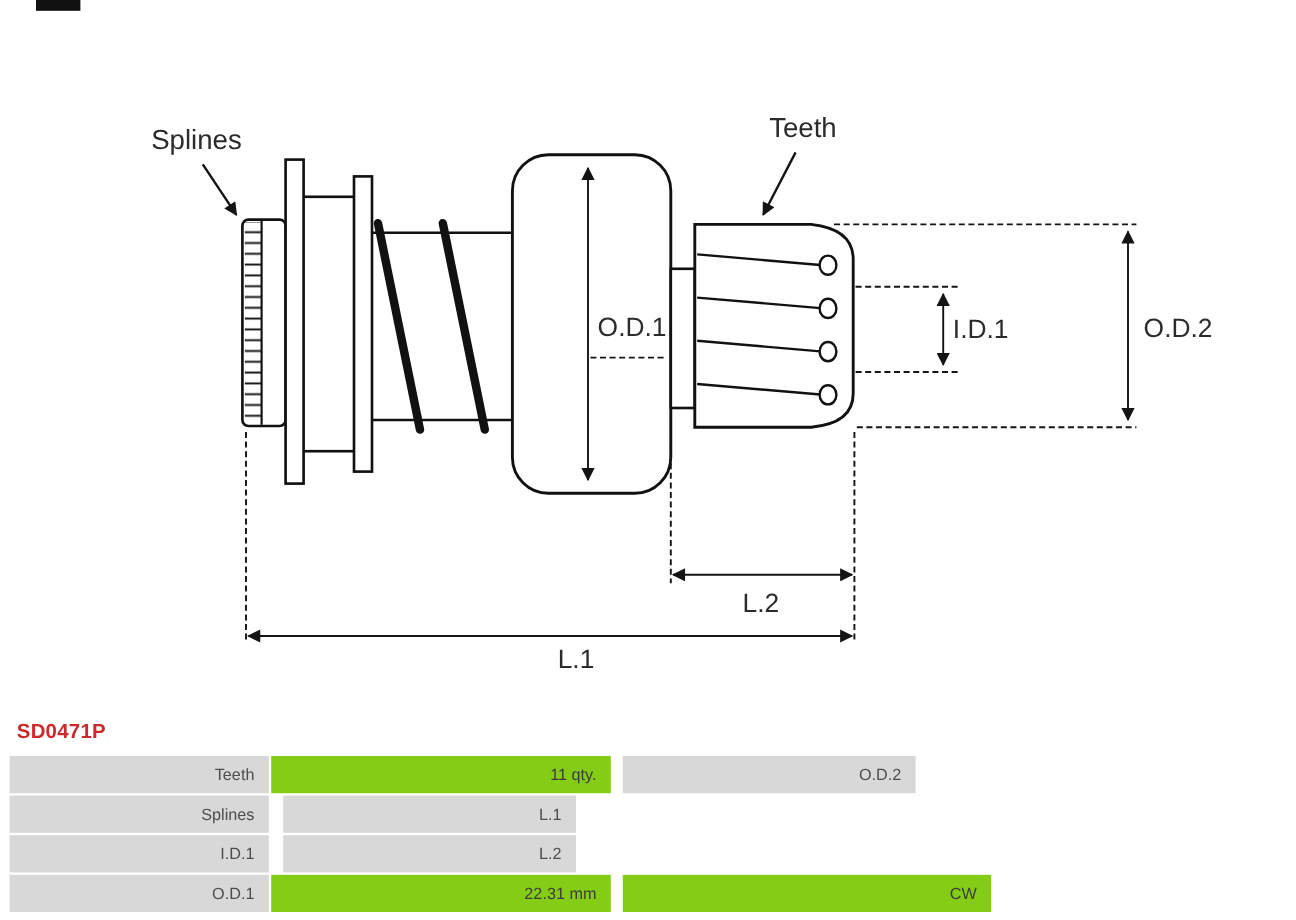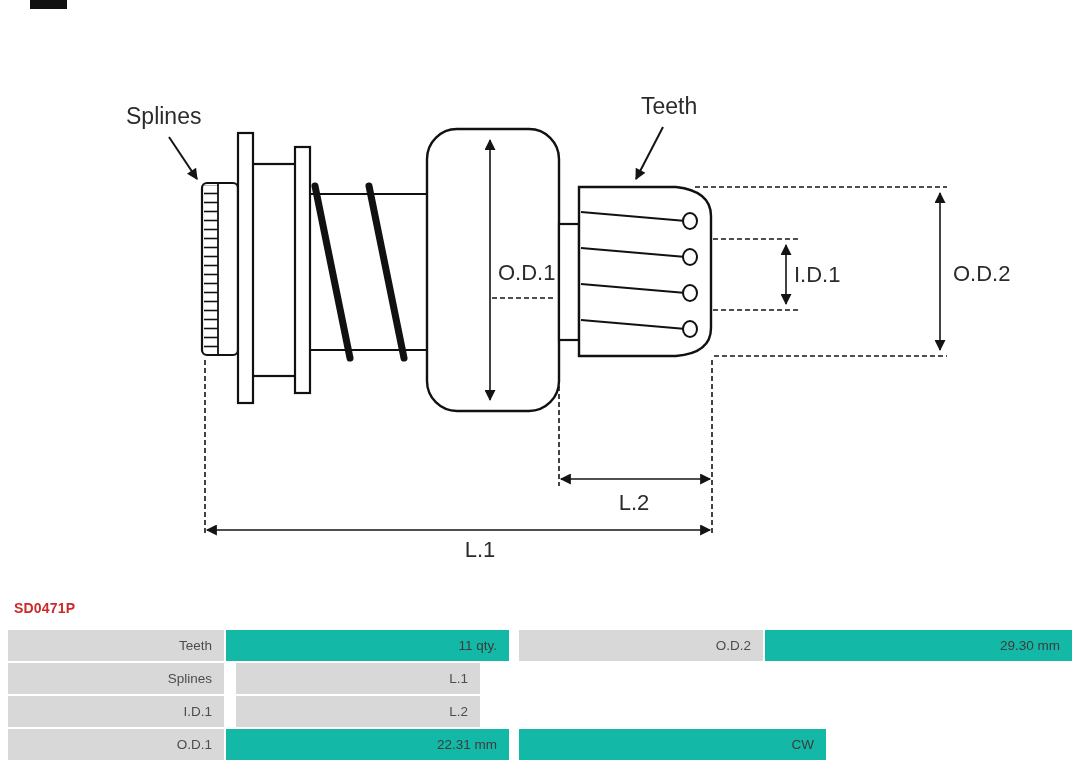--- a/index.html
+++ b/index.html
@@ -1,27 +1,27 @@
 <!DOCTYPE html>
 <html><head>
 <meta charset="utf-8">
 <style>
   html,body{margin:0;padding:0;background:#fff;}
   .page{position:relative;width:1080px;height:767px;background:#ffffff;overflow:hidden;
         font-family:"Liberation Sans", sans-serif;}
   .logo-bar{position:absolute;left:30px;top:0;width:37px;height:9px;background:#111;}
   .drawing{position:absolute;left:0;top:0;width:1080px;height:590px;}
-  .part-number{position:absolute;left:14px;top:600px;font-size:14px;font-weight:bold;
+  .part-number{position:absolute;left:14px;top:600px;font-size:17px;font-weight:bold;
                color:#cc2a2a;letter-spacing:.2px;}
   .spec-table{position:absolute;left:8px;top:630px;width:1064px;}
   .spec-row{display:flex;height:31px;margin-bottom:2px;}
   .cell{box-sizing:border-box;line-height:31px;font-size:13.5px;text-align:right;
         padding-right:12px;white-space:nowrap;overflow:hidden;}
   .cell.label{background:#d8d8d8;color:#4d4d4d;}
-  .cell.value{background:#14b8a6;color:#3c3c3c;}
+  .cell.value{background:#84cc16;color:#3c3c3c;}
   .c1{width:216px;margin-right:2px;}
   .v1{width:283px;}
   .half-gap{width:10px;}
   .c2{width:244px;margin-right:2px;}
   .v2{width:307px;}
   svg text{font-family:"Liberation Sans", sans-serif;fill:#2b2b2b;}
 </style>
 </head>
 <body>
 
@@ -126,21 +126,20 @@
 
   <div class="part-number">SD0471P</div>
 
   <div class="spec-table">
 
     <div class="spec-row">
       <div class="cell label c1">Teeth</div>
       <div class="cell value v1">11 qty.</div>
       <div class="half-gap"></div>
       <div class="cell label c2">O.D.2</div>
-      <div class="cell value v2">29.30 mm</div>
     </div>
 
     <div class="spec-row">
       <div class="cell label c1">Splines</div>
       <div class="half-gap"></div>
       <div class="cell label c2">L.1</div>
     </div>
 
     <div class="spec-row">
       <div class="cell label c1">I.D.1</div>

